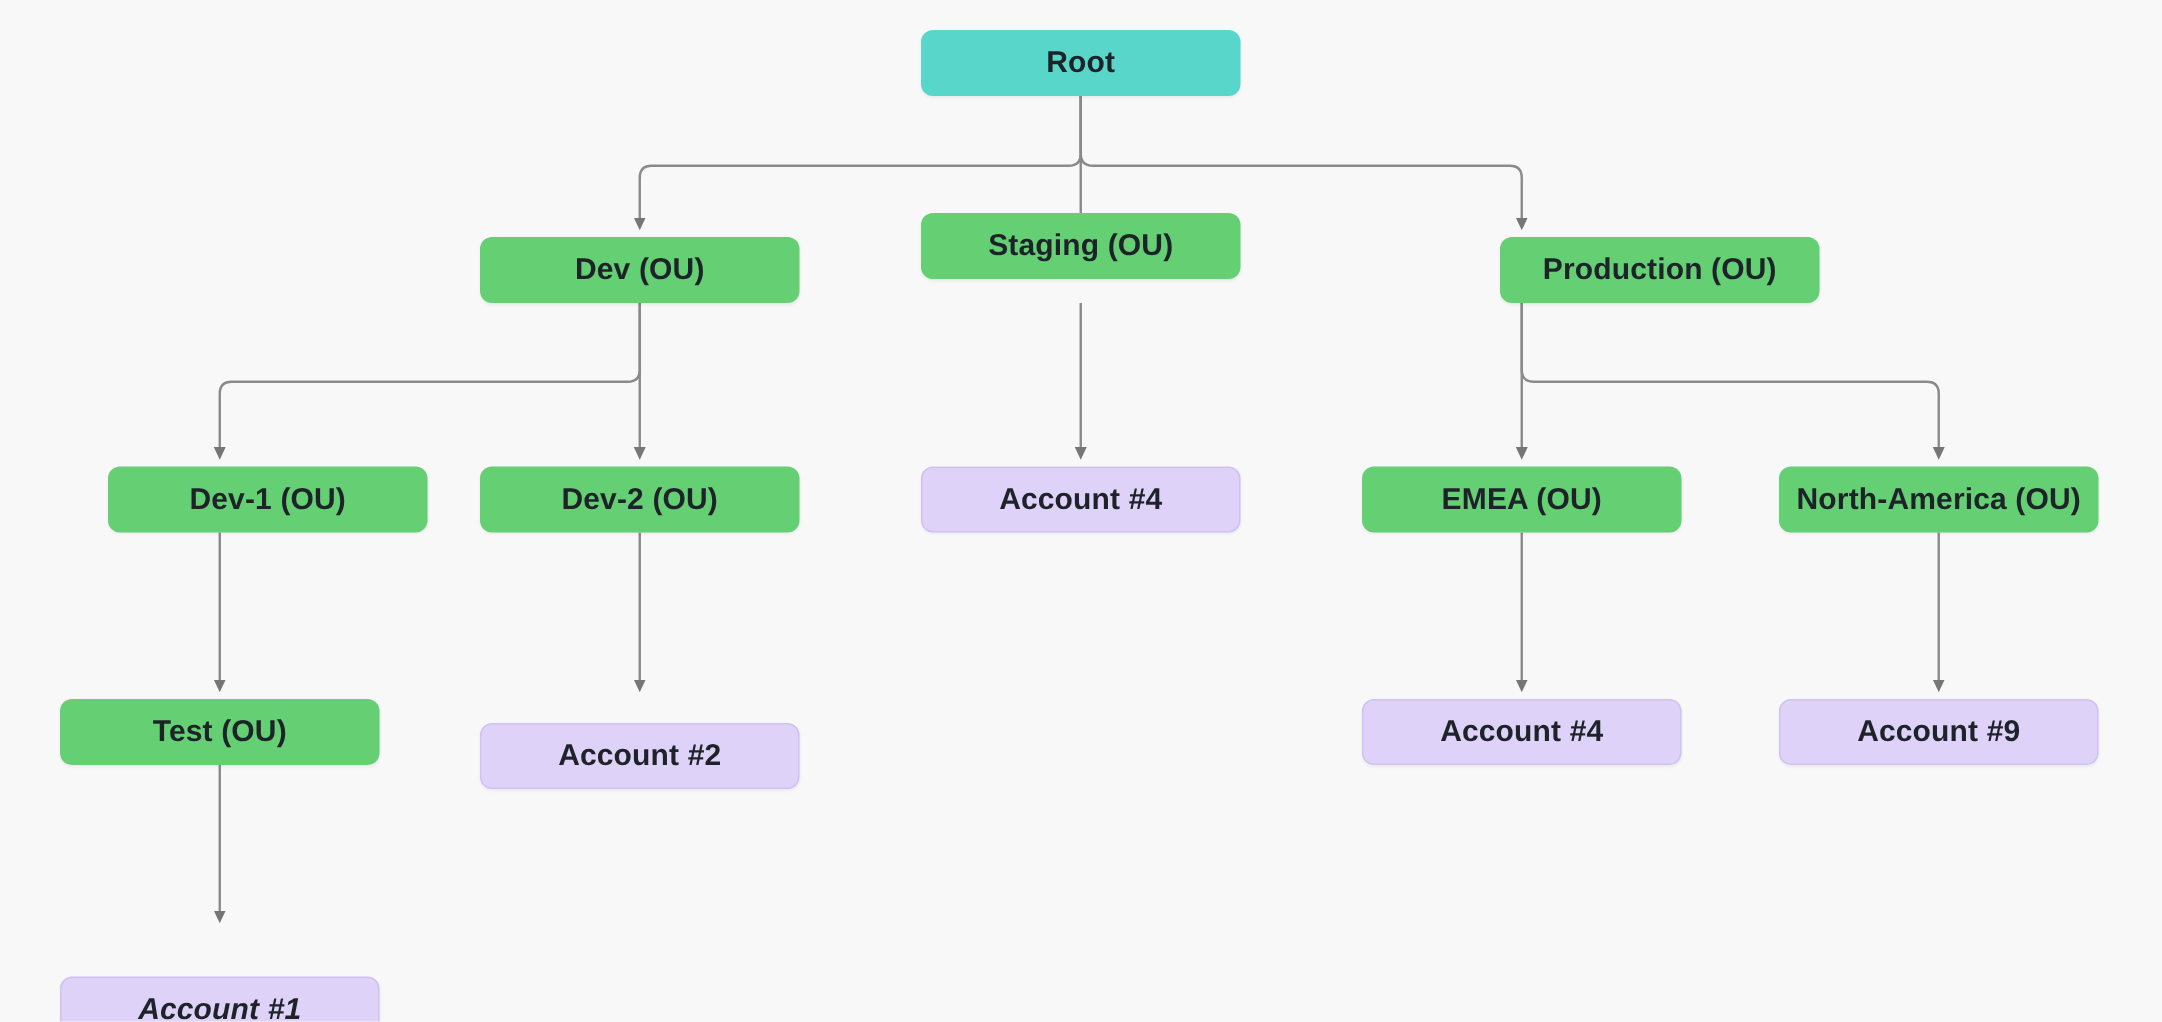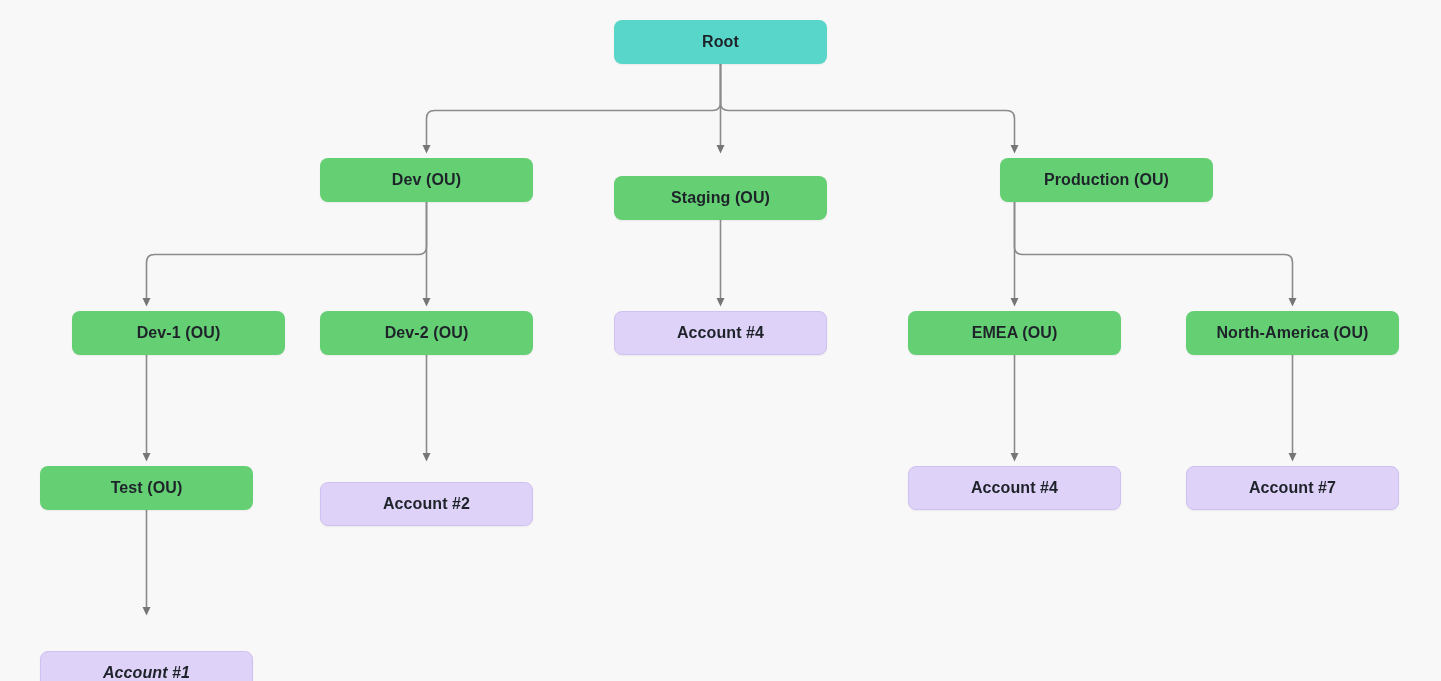--- a/index.html
+++ b/index.html
@@ -35,21 +35,21 @@
   }
   .node {
     position: absolute;
     width: 213px;
     height: 44px;
     box-sizing: border-box;
     border-radius: 8px;
     display: flex;
     align-items: center;
     justify-content: center;
-    font-size: 16px;
+    font-size: 20px;
     font-weight: 700;
     color: var(--c-text, #1e232a);
     letter-spacing: 0.1px;
     box-shadow: 0 1px 2px rgba(0,0,0,0.06);
     cursor: default;
   }
   .node.root {
     background: var(--c-root, #58d6ca);
   }
   .node.ou {
@@ -90,21 +90,21 @@
     <path class="edge" d="M146.5 510 V608" marker-end="url(#arrowhead)"></path>
   </svg>
 
   <div class="node root" style="left:614px; top:20px;">
     <span class="node-label">Root</span>
   </div>
 
   <div class="node ou" style="left:320px; top:158px;">
     <span class="node-label">Dev (OU)</span>
   </div>
-  <div class="node ou" style="left:614px; top:176px;">
+  <div class="node ou" style="left:614px; top:142px;">
     <span class="node-label">Staging (OU)</span>
   </div>
   <div class="node ou" style="left:952px; top:158px;margin-left:48px;">
     <span class="node-label">Production (OU)</span>
   </div>
 
   <div class="node ou" style="left:40px; top:311px;margin-left:32px;">
     <span class="node-label">Dev-1 (OU)</span>
   </div>
   <div class="node ou" style="left:320px; top:311px;">
@@ -123,20 +123,20 @@
   <div class="node ou" style="left:40px; top:466px;text-align:right;">
     <span class="node-label">Test (OU)</span>
   </div>
   <div class="node account" style="left:320px; top:482px;">
     <span class="node-label">Account #2</span>
   </div>
   <div class="node account" style="left:908px; top:466px;">
     <span class="node-label">Account #4</span>
   </div>
   <div class="node account" style="left:1186px; top:466px;">
-    <span class="node-label">Account #7</span>
+    <span class="node-label">Account #9</span>
   </div>
 
   <div class="node account" style="left:40px; top:651px;font-style:italic;">
     <span class="node-label">Account #1</span>
   </div>
 
 </div>
 
 </body></html>

